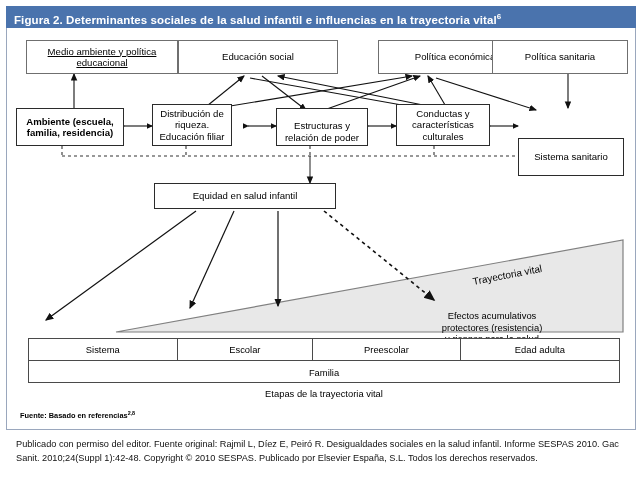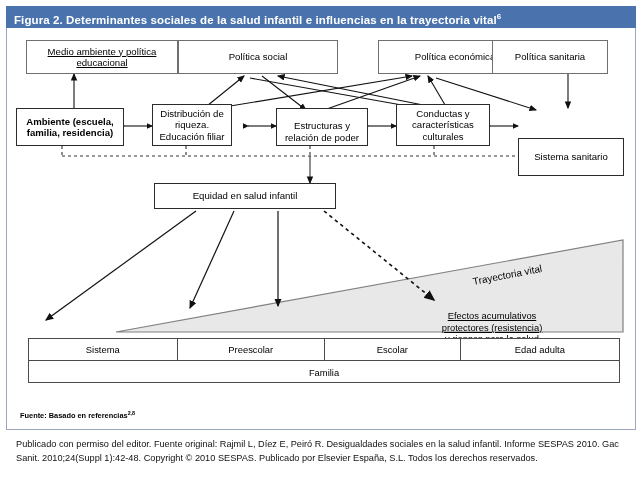--- a/index.html
+++ b/index.html
@@ -48,21 +48,21 @@
   .stage-cell + .stage-cell{border-left:1px solid #4a4a4a;}
   .stage-full{
     width:100%;height:22px;display:flex;align-items:center;justify-content:center;
     font-size:9.4px;color:#000;
   }
   .stages-caption{
     position:absolute;width:100%;text-align:center;font-size:9.4px;color:#000;
   }
 
   
-  .free-label{position:absolute;font-size:9.4px;color:#000;line-height:11.5px;text-decoration:underline;}
+  .free-label{position:absolute;font-size:9.4px;color:#000;line-height:11.5px;}
   .rot-label{
     position:absolute;font-size:10px;color:#000;white-space:nowrap;
     transform:rotate(-11deg);transform-origin:left bottom;
   }
 
   .source-note{
     position:absolute;font-size:7.4px;font-weight:bold;color:#000;
   }
   .source-note sup{font-size:5.4px;vertical-align:super;}
 
@@ -138,26 +138,26 @@
       <line x1="228" y1="183" x2="184" y2="280" stroke="#111" stroke-width="1.2" marker-end="url(#ah)"></line>
       <line x1="272" y1="183" x2="272" y2="278" stroke="#111" stroke-width="1.2" marker-end="url(#ah)"></line>
 
       <line x1="318" y1="183" x2="428" y2="272" stroke="#111" stroke-width="1.6" stroke-dasharray="3.5,3.5" marker-end="url(#ah)"></line>
     </svg>
 
     <div class="node thin" style="left:20px;top:12px;width:152px;height:34px;text-decoration:underline;">
       <span>Medio ambiente y política educacional</span>
     </div>
     <div class="node thin" style="left:172px;top:12px;width:160px;height:34px;">
-      <span>Política social</span>
+      <span>Educación social</span>
     </div>
     <div class="node thin" style="left:332px;top:12px;width:154px;height:34px;margin-left:40px;">
       <span>Política económica</span>
     </div>
-    <div class="node thin" style="left:486px;top:12px;width:116px;height:34px;">
+    <div class="node thin" style="left:486px;top:12px;width:136px;height:34px;">
       <span>Política sanitaria</span>
     </div>
 
     <div class="node" style="left:10px;top:80px;width:108px;height:38px;font-weight:bold;">
       <span>Ambiente (escuela, familia, residencia)</span>
     </div>
     <div class="node" style="left:146px;top:76px;width:80px;height:42px;">
       <span>Distribución de riqueza. Educación filiar</span>
     </div>
     <div class="node" style="left:270px;top:80px;width:92px;height:38px;align-items:flex-end;">
@@ -178,27 +178,28 @@
 
     <div class="free-label" style="left:398px;top:282px;width:176px;text-align:center;">
       <div>Efectos acumulativos</div>
       <div>protectores (resistencia)</div>
       <div>y riesgos para la salud</div>
     </div>
 
     <div class="stage-table" style="left:22px;top:310px;width:592px;height:45px;">
       <div class="stage-row top">
         <div class="stage-cell" style="width:25%;">Sistema</div>
+        <div class="stage-cell" style="width:23%;">Escolar</div>
         <div class="stage-cell" style="width:25%;">Preescolar</div>
-        <div class="stage-cell" style="width:23%;">Escolar</div>
         <div class="stage-cell" style="width:27%;">Edad adulta</div>
       </div>
       <div class="stage-full">Familia</div>
     </div>
 
+    <div class="stages-caption" style="left:22px;top:360px;width:592px;">Etapas de la trayectoria vital</div>
 
     <div class="source-note" style="left:14px;top:382px;">
       <span>Fuente: Basado en referencias</span><sup>2,8</sup>
     </div>
 
   </div>
 
   <div class="footer-note">
     <span class="footer-line">Publicado con permiso del editor. Fuente original: Rajmil L, Díez E, Peiró R. Desigualdades sociales en la salud infantil. Informe SESPAS 2010. Gac Sanit. 2010;24(Suppl 1):42-48. Copyright © 2010 SESPAS. Publicado por Elsevier España, S.L. Todos los derechos reservados.</span>
   </div>

